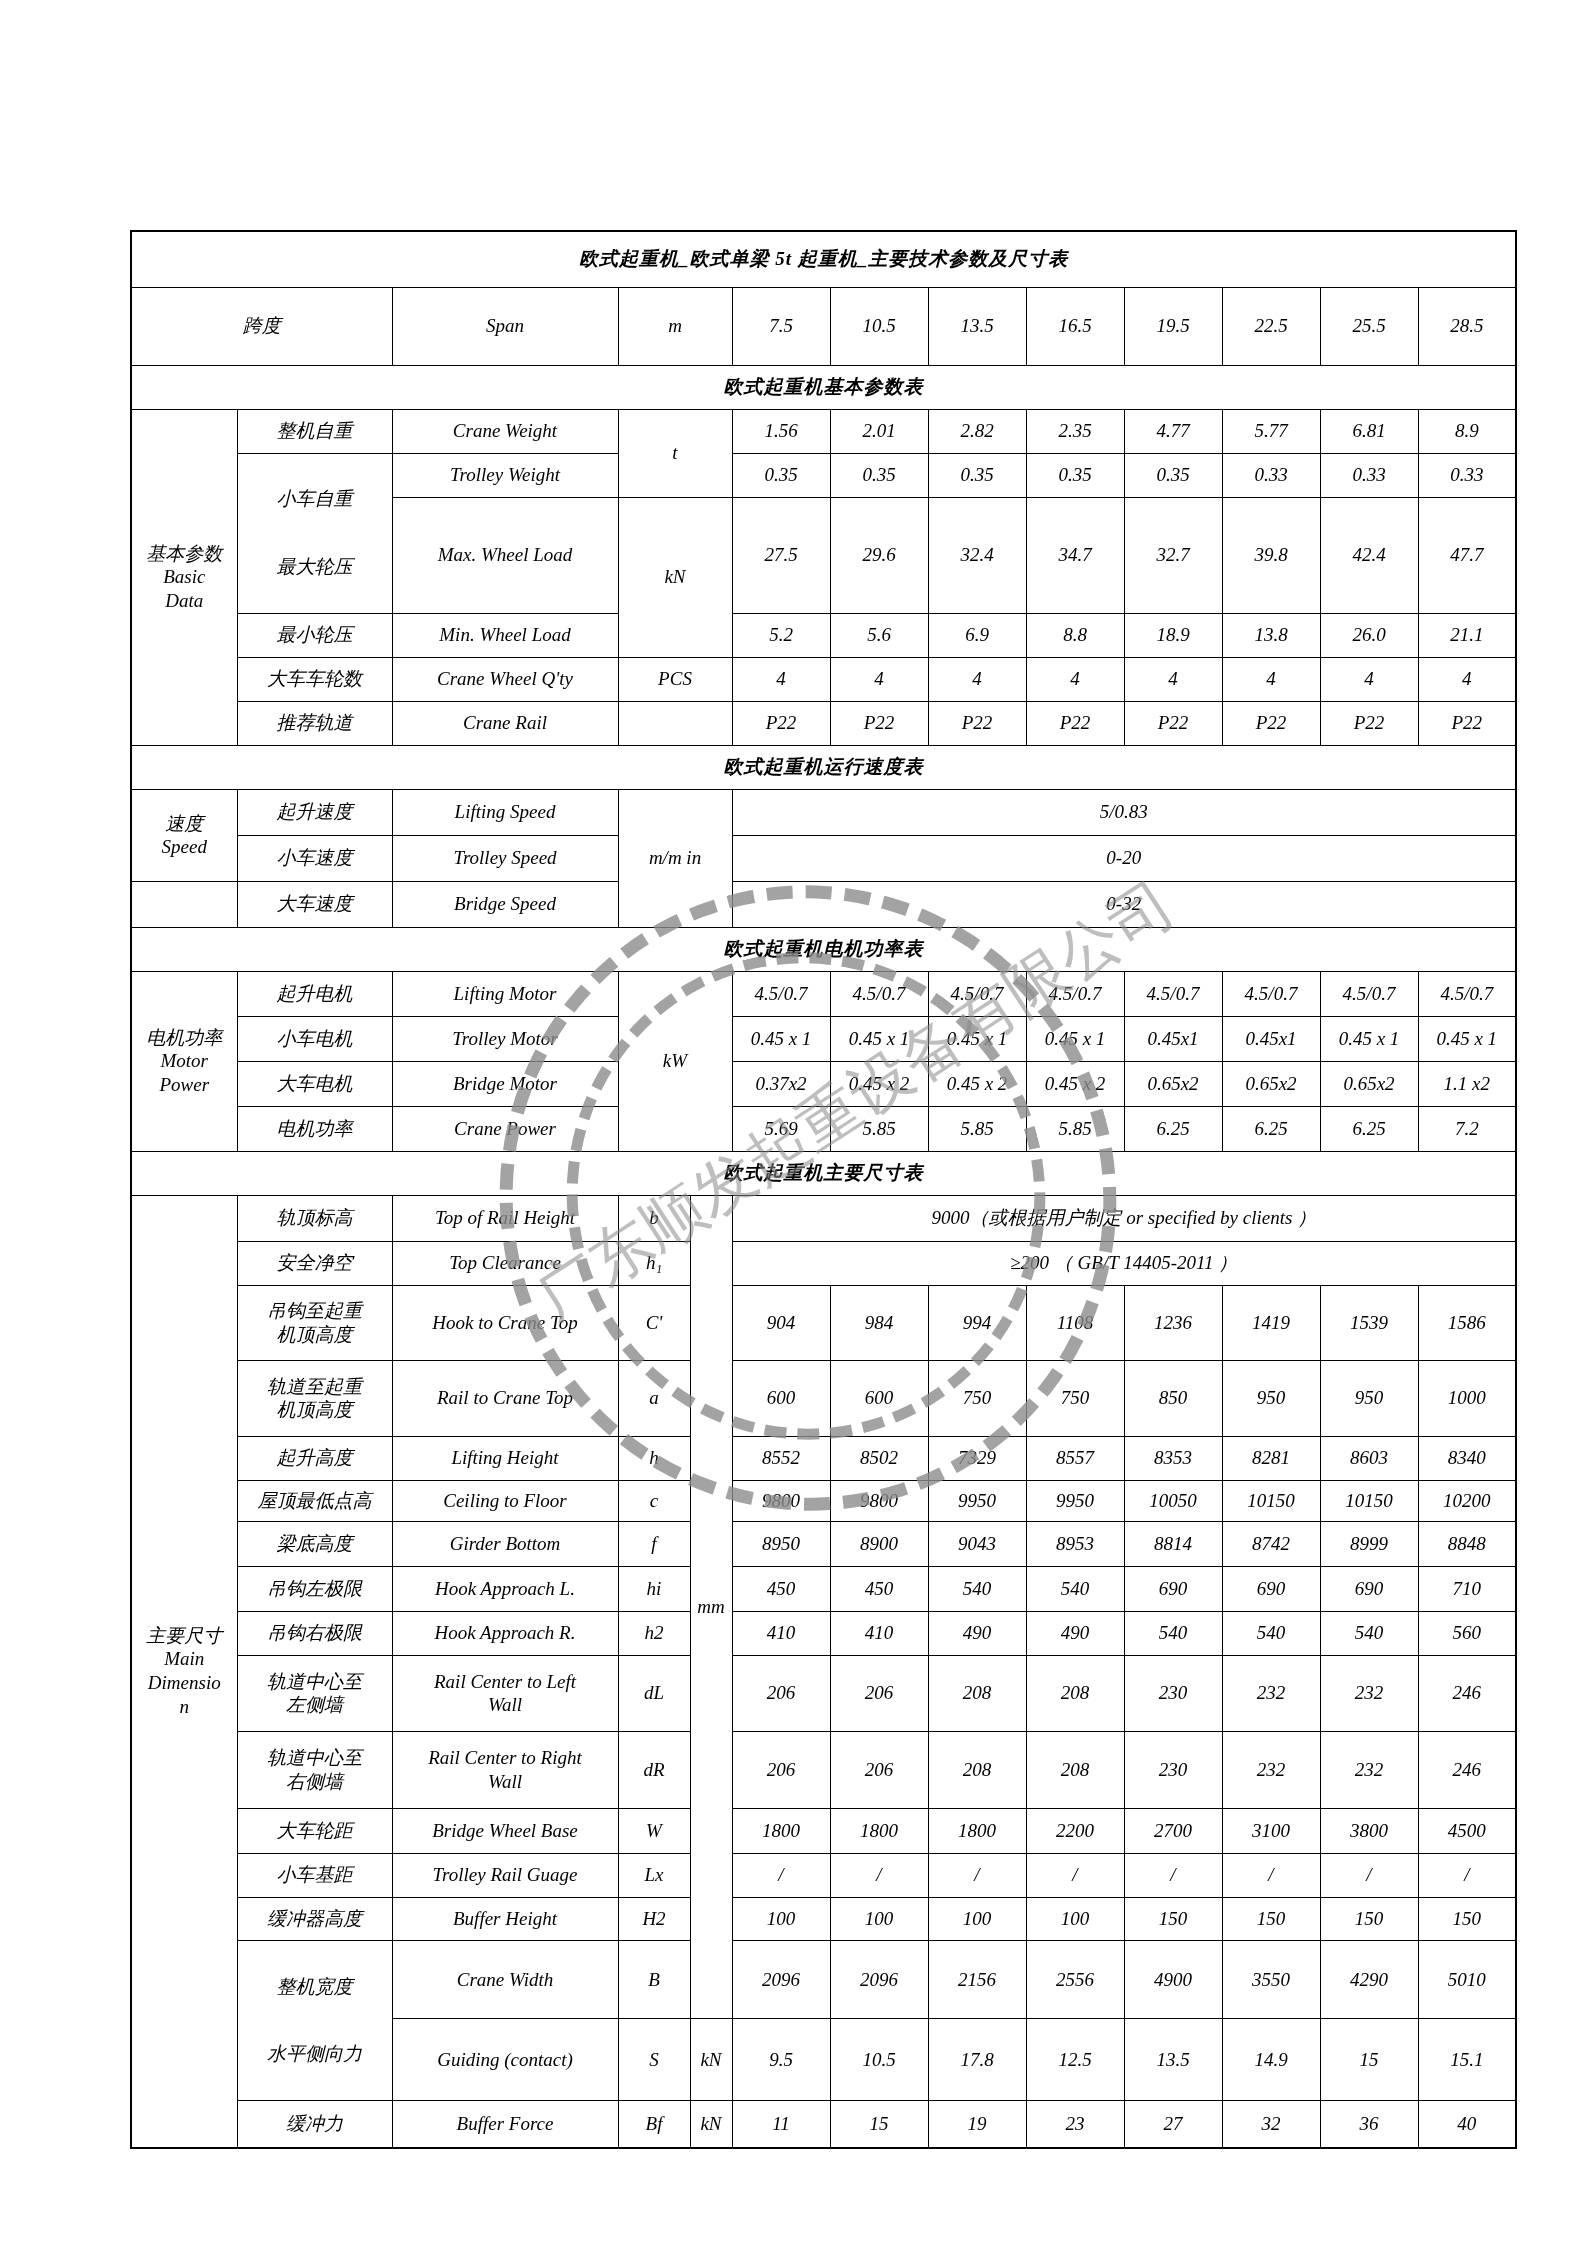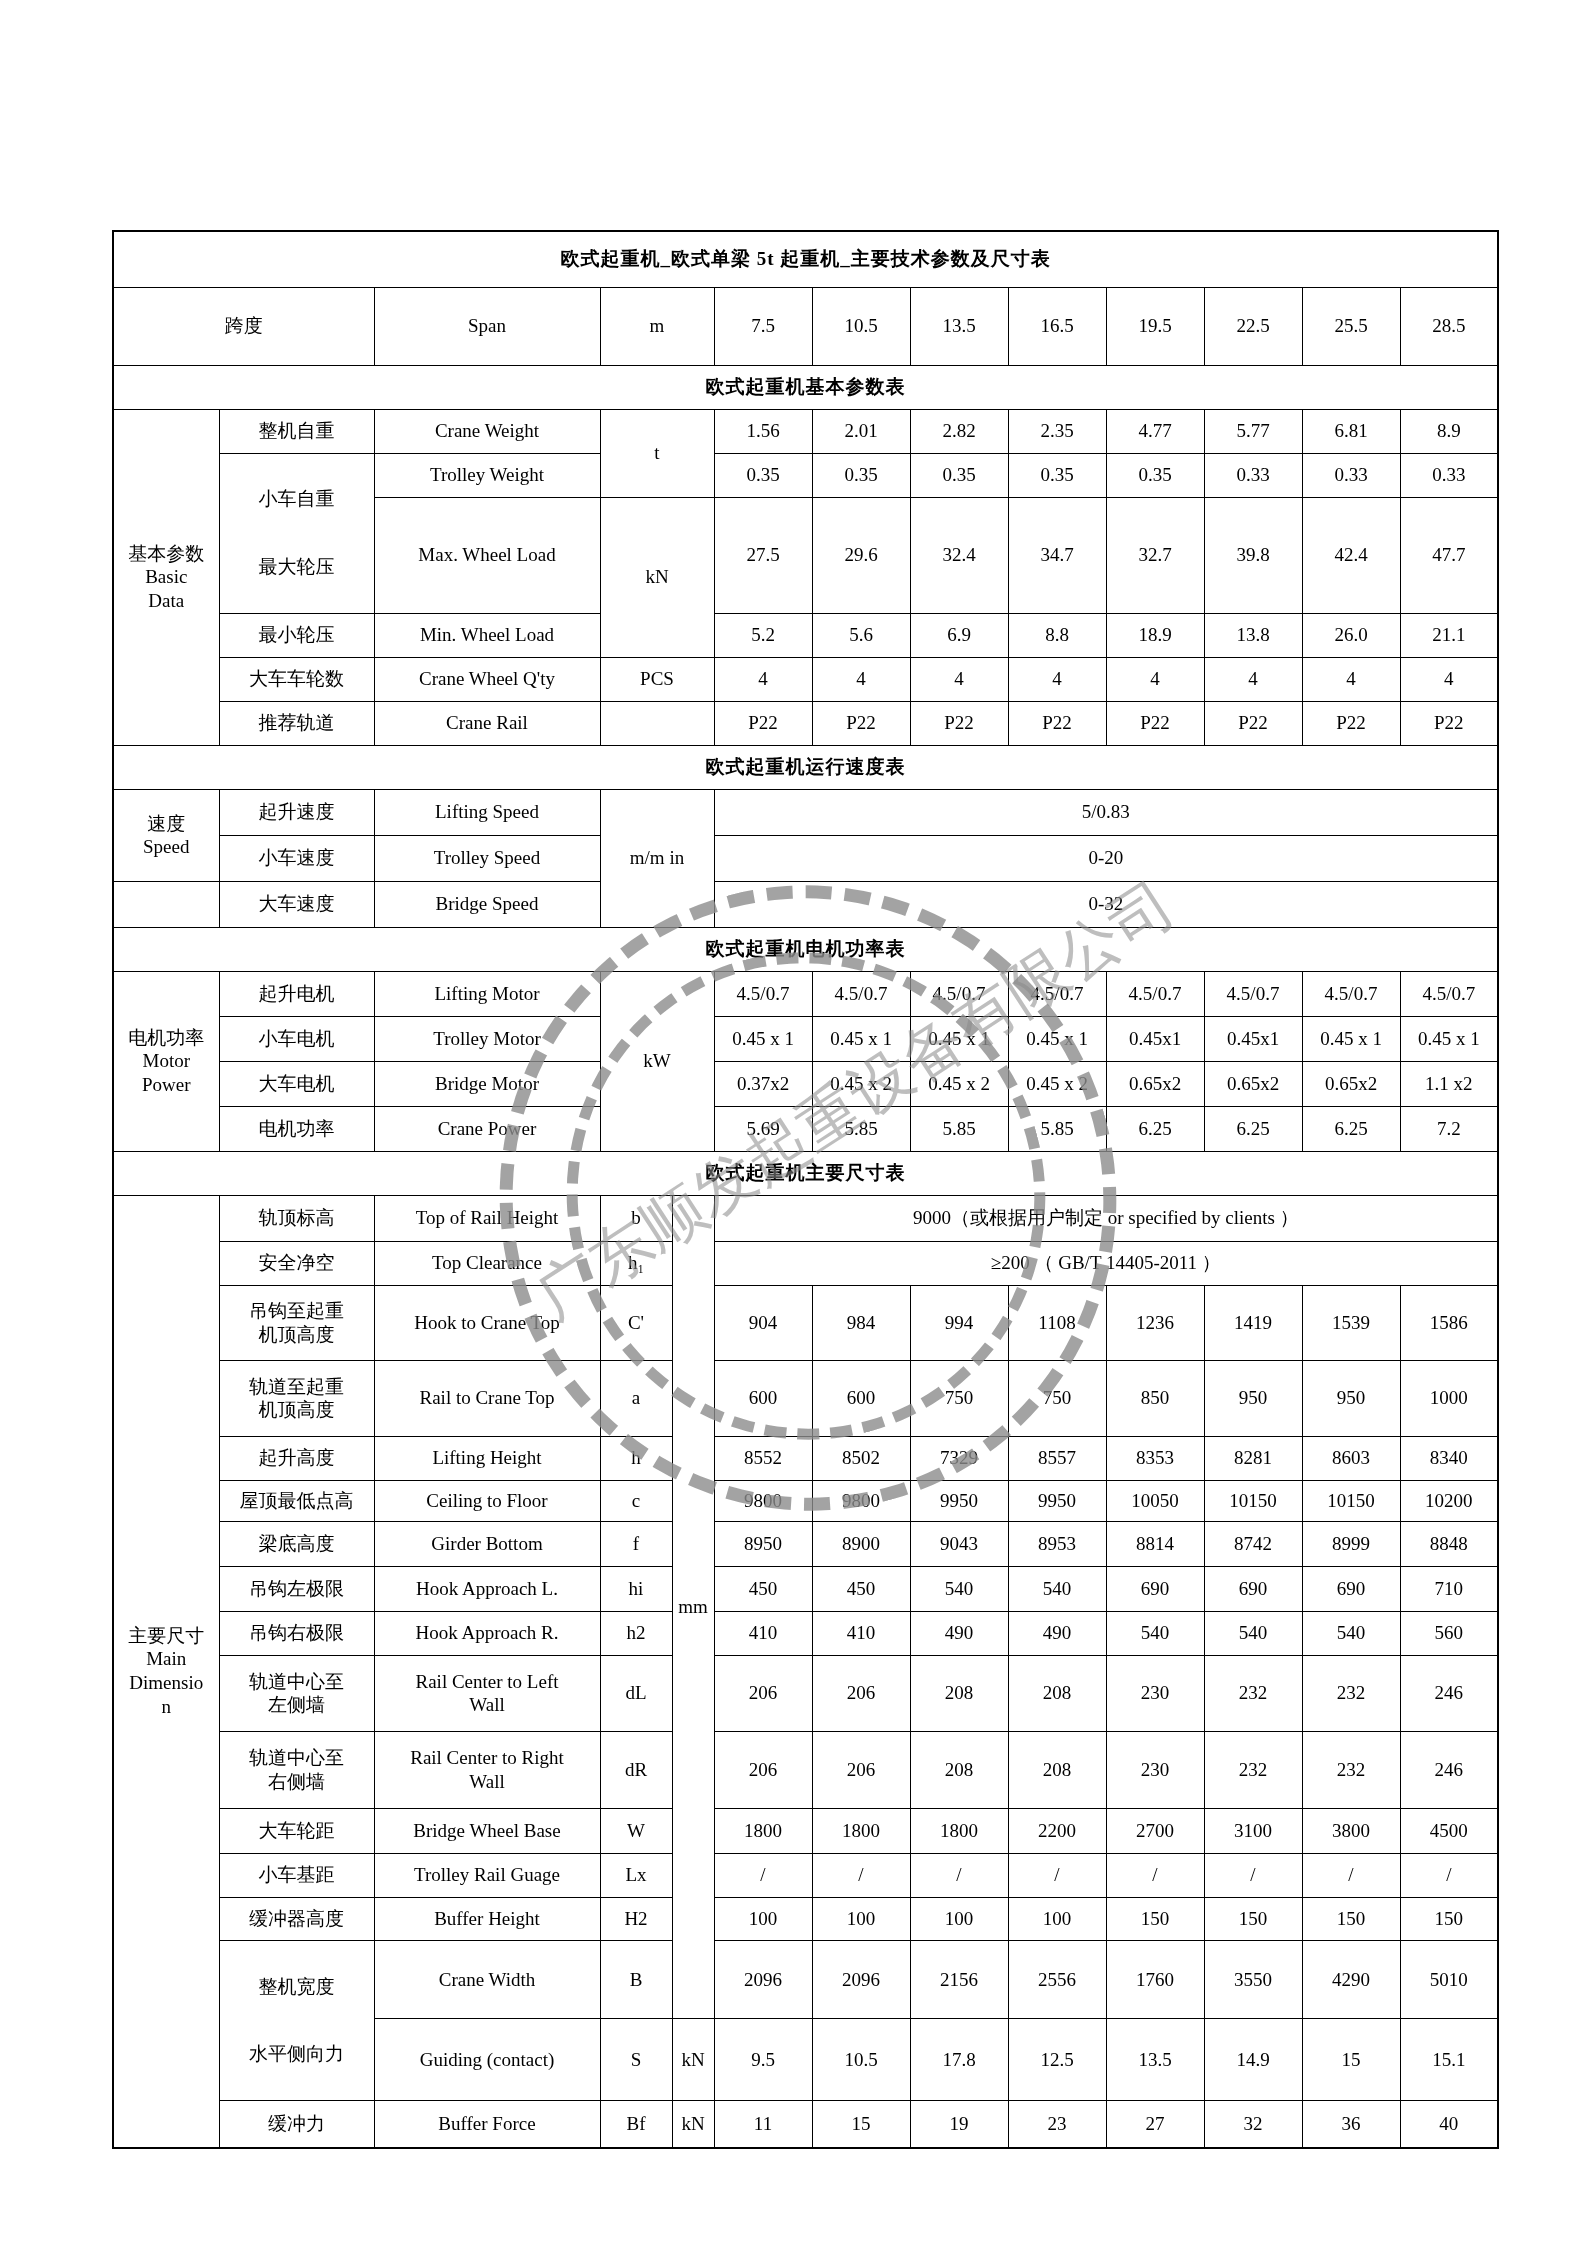--- a/index.html
+++ b/index.html
@@ -1,19 +1,19 @@
 <!DOCTYPE html>
 <html><head>
 <meta charset="utf-8">
 <style>
   html,body{margin:0;padding:0;background:#ffffff;}
   .page{position:relative;width:1587px;height:2245px;background:#ffffff;overflow:hidden;
         font-family:"Liberation Serif","DejaVu Serif",serif;color:#000;}
-  table.spec{position:absolute;left:112px;top:230px;width:1385px;border-collapse:collapse;
-             table-layout:fixed;z-index:1;}
+  table.spec{position:absolute;left:130px;top:230px;width:1385px;border-collapse:collapse;
+             table-layout:fixed;z-index:1;font-style:italic;}
   table.spec td{border:1px solid #000;text-align:center;vertical-align:middle;
                 padding:0 2px;font-size:19px;line-height:1.25;white-space:pre-line;
                 overflow:hidden;}
   table.spec{border:2px solid #000;}
   td.title-cell{font-size:22px;font-weight:bold;letter-spacing:1px;}
   td.sec-cell{font-size:21px;font-weight:bold;letter-spacing:1px;}
   td.cat{font-size:20px;margin-left:45px;}
   td.zh{font-size:20px;}
   td.en{font-size:19px;}
   td.sym{font-size:19px;}
@@ -422,21 +422,21 @@
   <td class="zh twoLine" rowspan="2">
     <div>整机宽度</div>
     <div>水平侧向力</div>
   </td>
   <td class="en">Crane Width</td>
   <td class="sym">B</td>
   <td class="val">2096</td>
   <td class="val">2096</td>
   <td class="val">2156</td>
   <td class="val">2556</td>
-  <td class="val">1760</td>
+  <td class="val">4900</td>
   <td class="val">3550</td>
   <td class="val">4290</td>
   <td class="val">5010</td>
 </tr>
 <tr style="height:46px">
   <td class="en">Guiding (contact)</td>
   <td class="sym">S</td>
   <td class="unit">kN</td>
   <td class="val">9.5</td>
   <td class="val">10.5</td>

